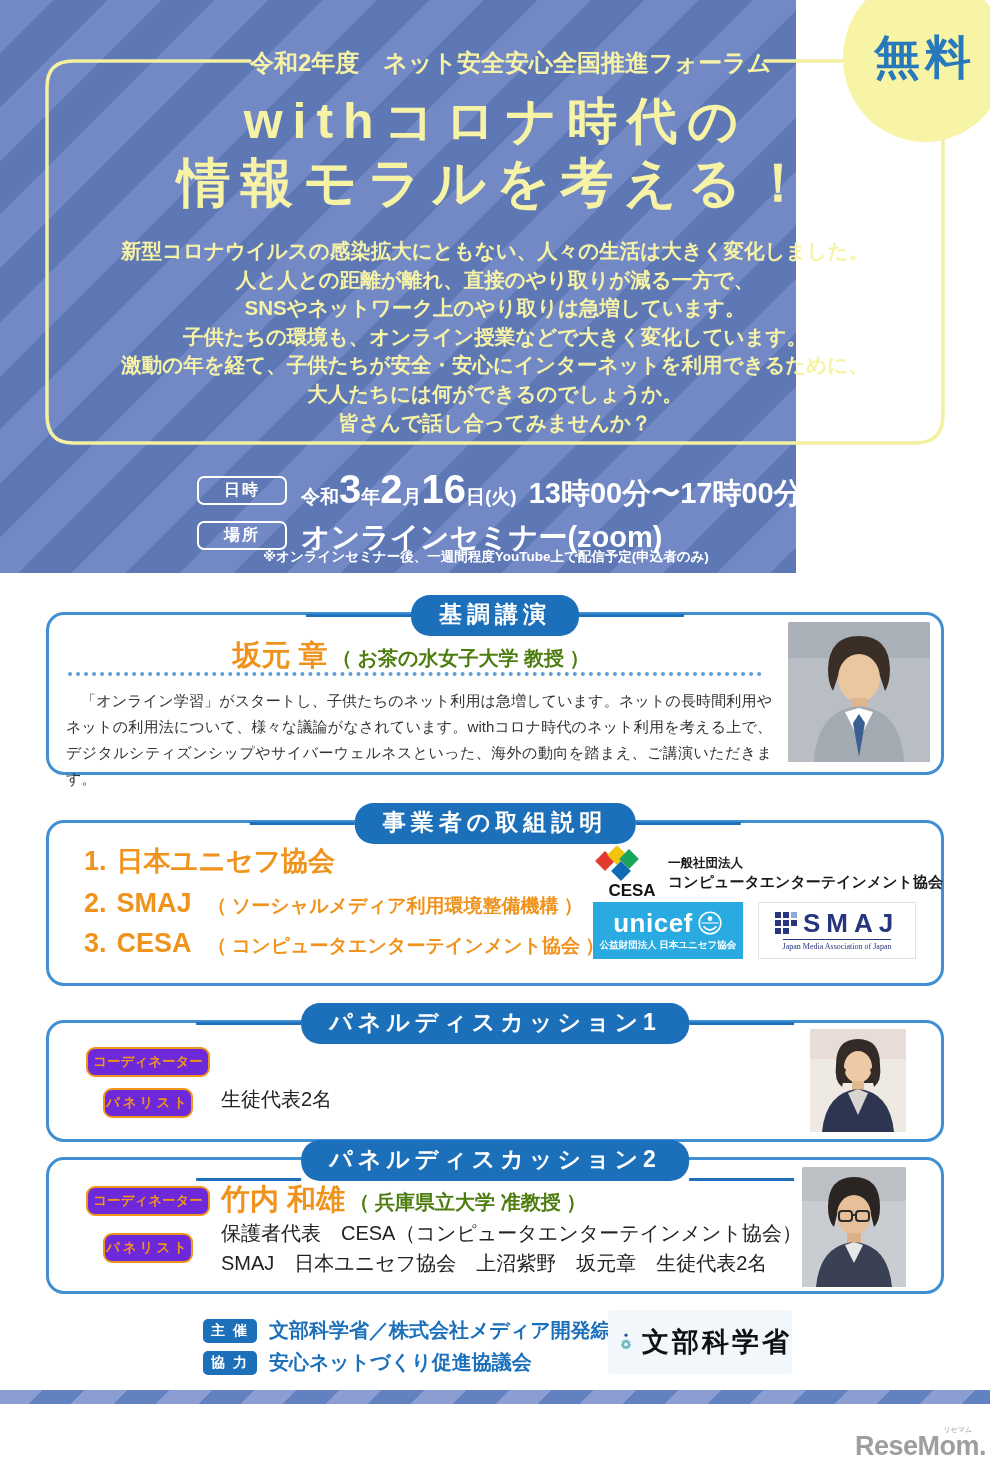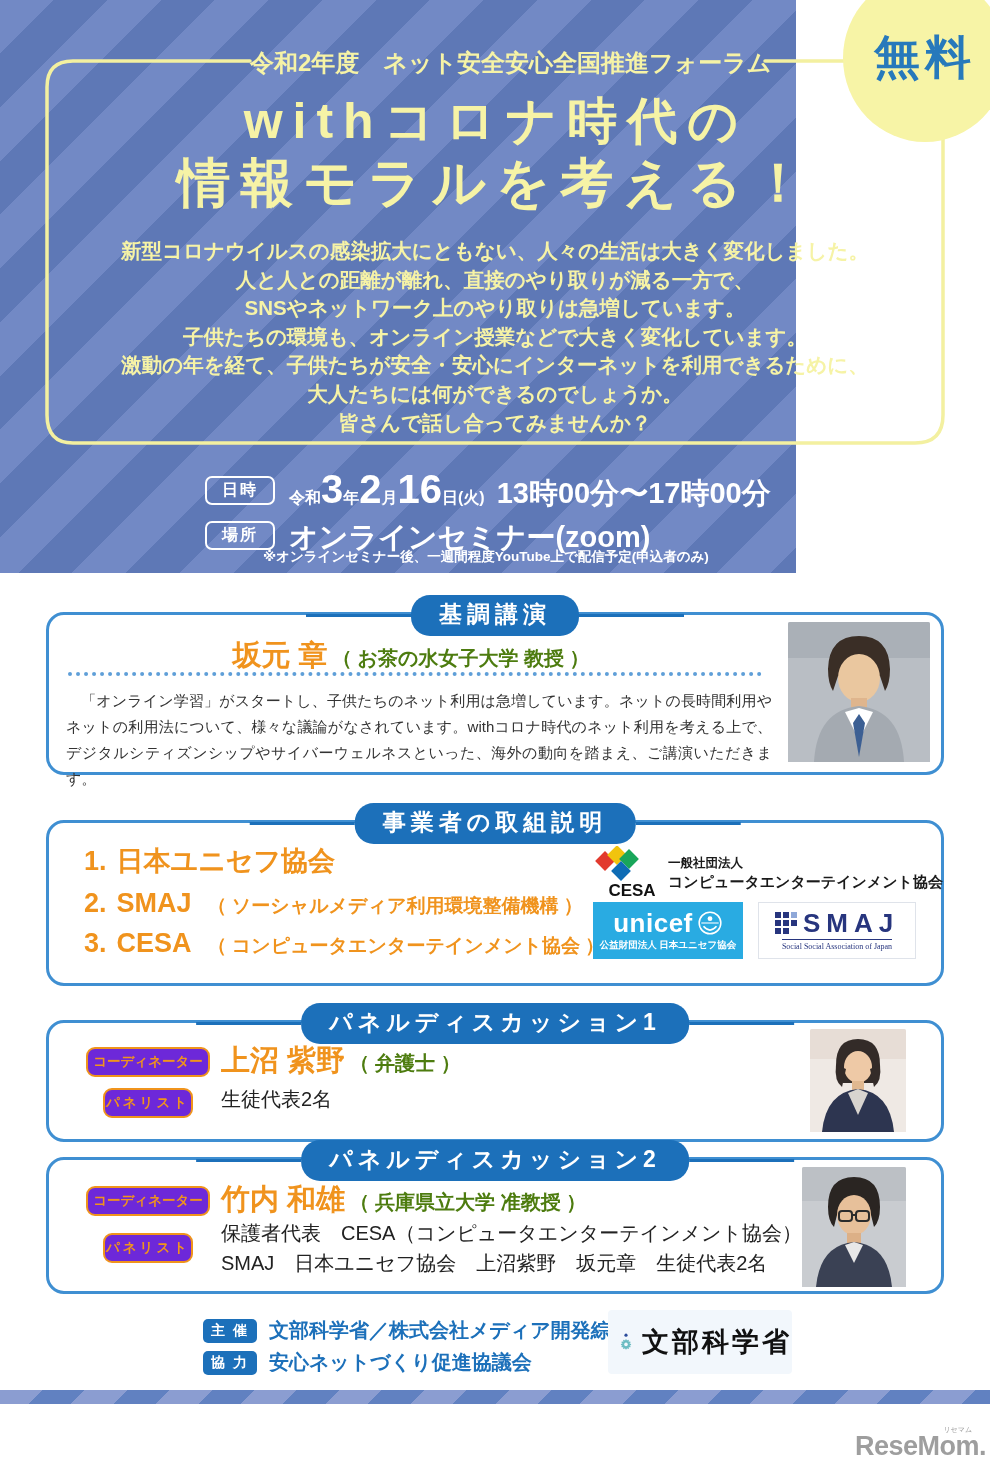--- a/index.html
+++ b/index.html
@@ -30,39 +30,39 @@
   .title2{top:148px;font-size:53px;}
   .intro{
     position:absolute;left:59px;top:237px;width:872px;z-index:2;text-align:center;
     color:#f6f3a6;font-weight:bold;font-size:20.5px;line-height:28.6px;
   }
   .meta-row{position:absolute;left:197px;display:flex;align-items:baseline;z-index:2;white-space:nowrap;}
   .row-date{top:467px;}
   .row-place{top:512px;}
   .meta-badge{
     align-self:center;border:2.5px solid #ffffff;border-radius:7px;color:#ffffff;
-    font-size:16px;font-weight:bold;padding:2px 15px;margin-right:14px;letter-spacing:2px;margin-left:8px;
+    font-size:16px;font-weight:bold;padding:2px 25px;margin-right:14px;letter-spacing:2px;
   }
   .date-text,.place-text{color:#ffffff;font-weight:bold;}
-  .d-sm{font-size:16px;}
+  .d-sm{font-size:19px;}
   .d-lg{font-size:40px;}
   .d-time{font-size:29px;margin-left:12px;}
   .place-text{font-size:29px;margin-top:6px;}
   .place-note{position:absolute;left:263px;top:548px;z-index:2;color:#ffffff;font-weight:bold;font-size:13.5px;}
   
   .box{position:absolute;left:46px;width:898px;background:#ffffff;border:3px solid #3f8fd2;border-radius:18px;box-sizing:border-box;}
   .box-keynote{top:612px;height:163px;}
   .box-business{top:820px;height:166px;}
   .box-panel1{top:1020px;height:122px;}
   .box-panel2{top:1157px;height:137px;}
   .sec-head{position:absolute;left:50%;transform:translateX(-50%);display:flex;align-items:center;z-index:4;}
   .h-keynote{top:595px;}
   .h-business{top:803px;}
   .h-panel1{top:1003px;}
-  .h-panel2{top:1140px;}
+  .h-panel2{top:1140px;align-items:flex-end;}
   .hline{width:105px;height:3px;background:#1c70ba;}
   .pill{
     background:#1c70ba;color:#ffffff;font-weight:bold;font-size:23px;letter-spacing:5px;
     padding:4px 28px 6px 28px;border-radius:19px;white-space:nowrap;
   }
   
   .k-name{position:absolute;left:56px;top:636px;width:710px;z-index:2;text-align:center;white-space:nowrap;}
   .spk-name{color:#f0931d;font-weight:bold;font-size:29px;}
   .spk-aff{color:#4d7c0f;font-weight:bold;font-size:20px;}
   .k-dots{position:absolute;left:68px;top:672px;width:694px;border-top:4px dotted #5f9fd8;z-index:2;}
@@ -244,34 +244,30 @@
           <rect x="16" y="0" width="6" height="6" fill="#8fa8d8"></rect>
           <rect x="0" y="8" width="6" height="6"></rect>
             <rect x="8" y="8" width="6" height="6"></rect>
             <rect x="16" y="8" width="6" height="6"></rect>
           <rect x="0" y="16" width="6" height="6"></rect>
             <rect x="8" y="16" width="6" height="6"></rect>
         </g>
       </svg>
       <span class="s-word">SMAJ</span>
     </div>
-    <div class="s-sub">Social Social Association of Japan</div>
+    <div class="s-sub">Japan Media Association of Japan</div>
   </div>
 
   <div class="box box-panel1"></div>
   <div class="sec-head h-panel1">
     <span class="hline"></span>
     <span class="pill">パネルディスカッション1</span>
     <span class="hline"></span>
   </div>
   <div class="obadge bd-coord1">コーディネーター</div>
-  <div class="p-name p1-name">
-    <span class="spk-name">上沼 紫野</span>
-    <span class="spk-aff">（ 弁護士 ）</span>
-  </div>
   <div class="obadge bd-pane1">パネリスト</div>
   <div class="p-plain p1-panelists">生徒代表2名</div>
   <div class="photo ph-panel1">
     <svg width="96" height="103" viewBox="0 0 96 103">
       <rect width="96" height="103" fill="#efe9e4"></rect>
       <rect width="96" height="30" fill="#e7ddd6"></rect>
       <path d="M48 10 q-22 0 -22 26 q0 12 7 18 h30 q7 -6 7 -18 q0 -26 -22 -26z" fill="#332b28"></path>
       <ellipse cx="48" cy="38" rx="14" ry="16" fill="#eec9a6"></ellipse>
       <path d="M26 36 q-2 16 6 22 l4 -18z" fill="#332b28"></path>
       <path d="M70 36 q2 16 -6 22 l-4 -18z" fill="#332b28"></path>

